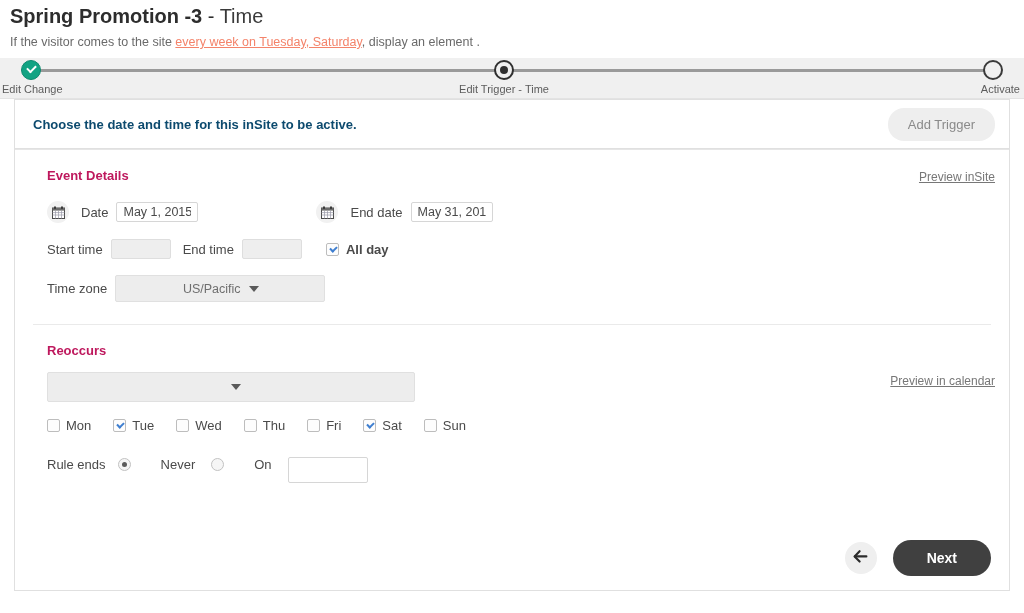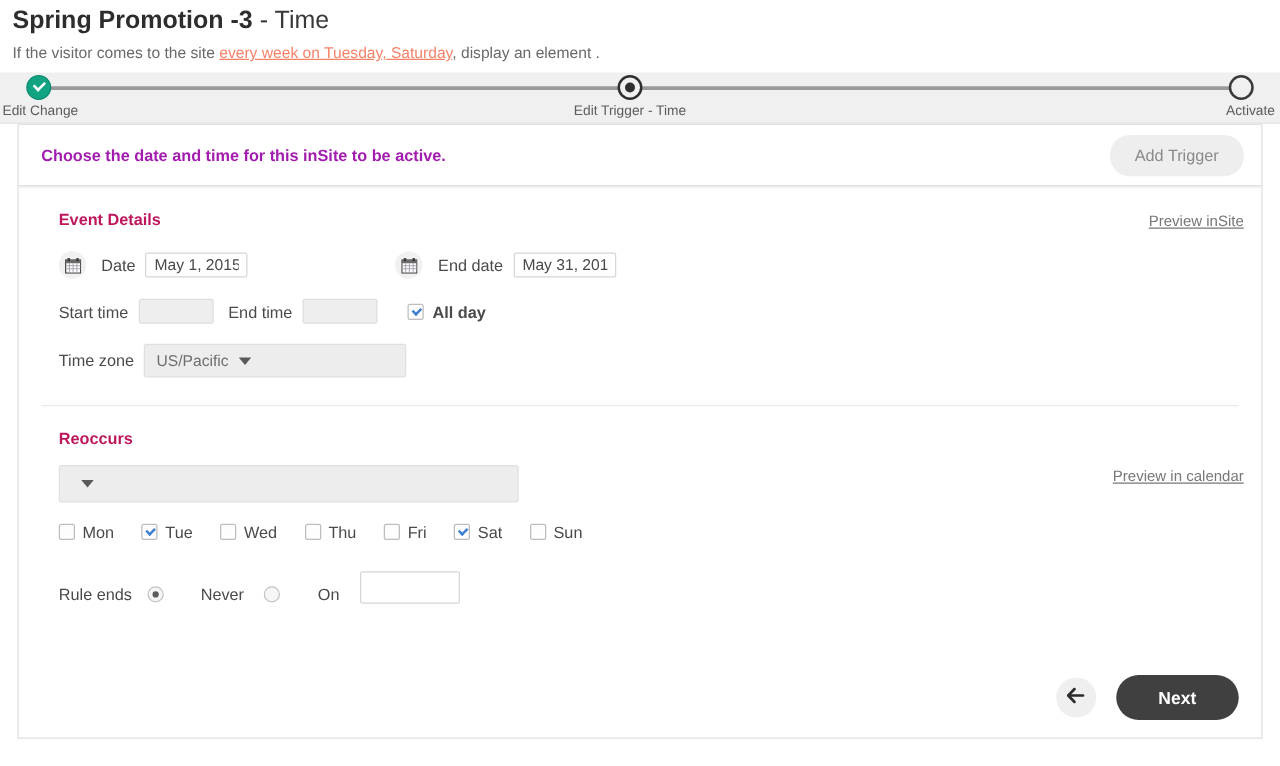--- a/index.html
+++ b/index.html
@@ -135,21 +135,21 @@
     height: 48px;
     display: flex;
     align-items: center;
     justify-content: space-between;
     padding: 0 14px 0 18px;
     border-top: 1px solid #e0e0e0;
   }
   .panel-top-text {
     font-size: 13px;
     font-weight: bold;
-    color: #a21caf;
+    color: #0c4a6e;
   }
   .add-trigger-btn {
     background: #eeeeee;
     color: #8a8a8a;
     border: none;
     border-radius: 16px;
     font-size: 13px;
     font-family: "Liberation Sans", sans-serif;
     padding: 9px 20px;
     cursor: pointer;
@@ -288,21 +288,21 @@
   }
 
   .select-box {
     background: #ededed;
     border: 1px solid #e0e0e0;
     border-radius: 2px;
     height: 27px;
     box-sizing: border-box;
     display: flex;
     align-items: center;
-    justify-content: flex-start;
+    justify-content: center;
     padding: 0 8px 0 9px;
     font-size: 12.5px;
     color: #6f6f6f;
     cursor: pointer;
   }
   .select-tz { width: 210px; }
   .select-reoccurs {
     width: 368px;
     margin: 14px 0 0 14px;
     height: 30px;
@@ -336,21 +336,21 @@
     margin-right: 22px;
   }
   .day-label {
     font-size: 13px;
     color: #4a4a4a;
     margin-left: 6px;
   }
 
   .rule-row {
     display: flex;
-    align-items: flex-end;
+    align-items: flex-start;
     padding-left: 14px;
     margin-top: 24px;
   }
   .rule-label {
     font-size: 13px;
     color: #4a4a4a;
     margin-right: 12px;
   }
   .rule-opt {
     display: flex;

